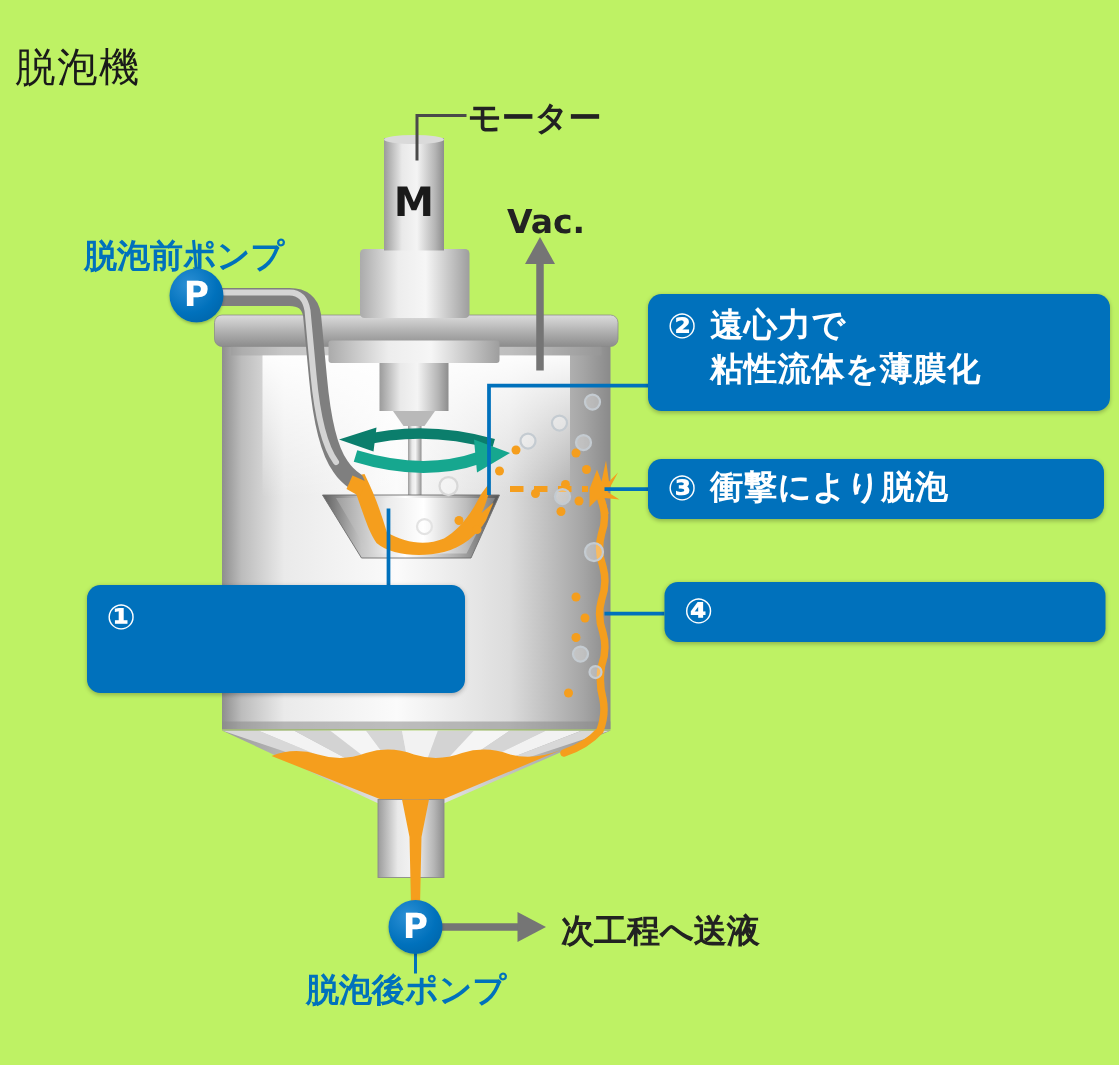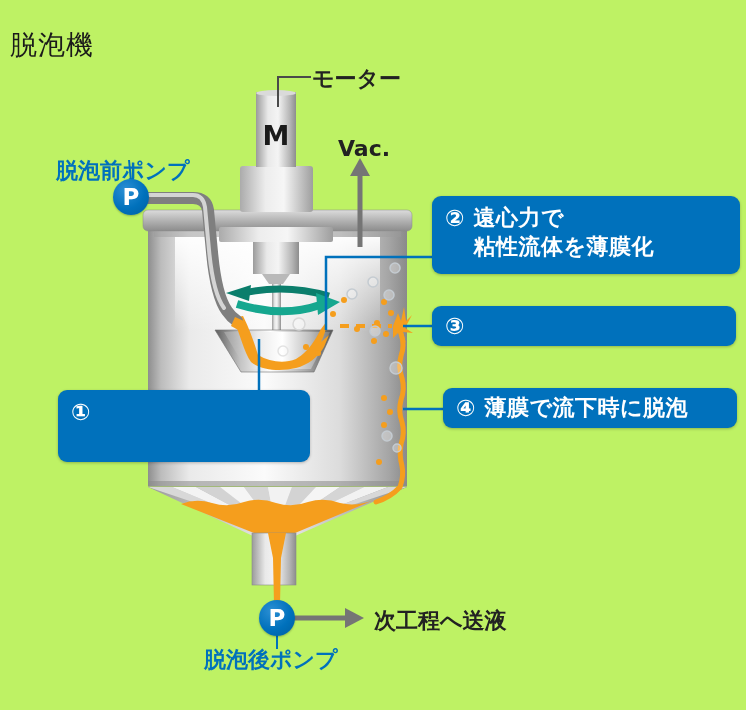--- a/index.html
+++ b/index.html
@@ -205,19 +205,19 @@
   <div class="abs callout" style="left:58px;top:390px;width:252px;height:72px;">
     <span class="num">①</span>
   </div>
   <div class="abs callout" style="left:432px;top:196px;width:308px;height:78px;">
     <span class="num">②</span>
     <span class="txt">遠心力で
 粘性流体を薄膜化</span>
   </div>
   <div class="abs callout single" style="left:432px;top:306px;width:304px;height:40px;">
     <span class="num">③</span>
+    <span class="txt">衝撃により脱泡</span>
   </div>
   <div class="abs callout single" style="left:443px;top:388px;width:294px;height:40px;">
     <span class="num">④</span>
-    <span class="txt">薄膜で流下時に脱泡</span>
   </div>
 
 </div>
 
 </body></html>

